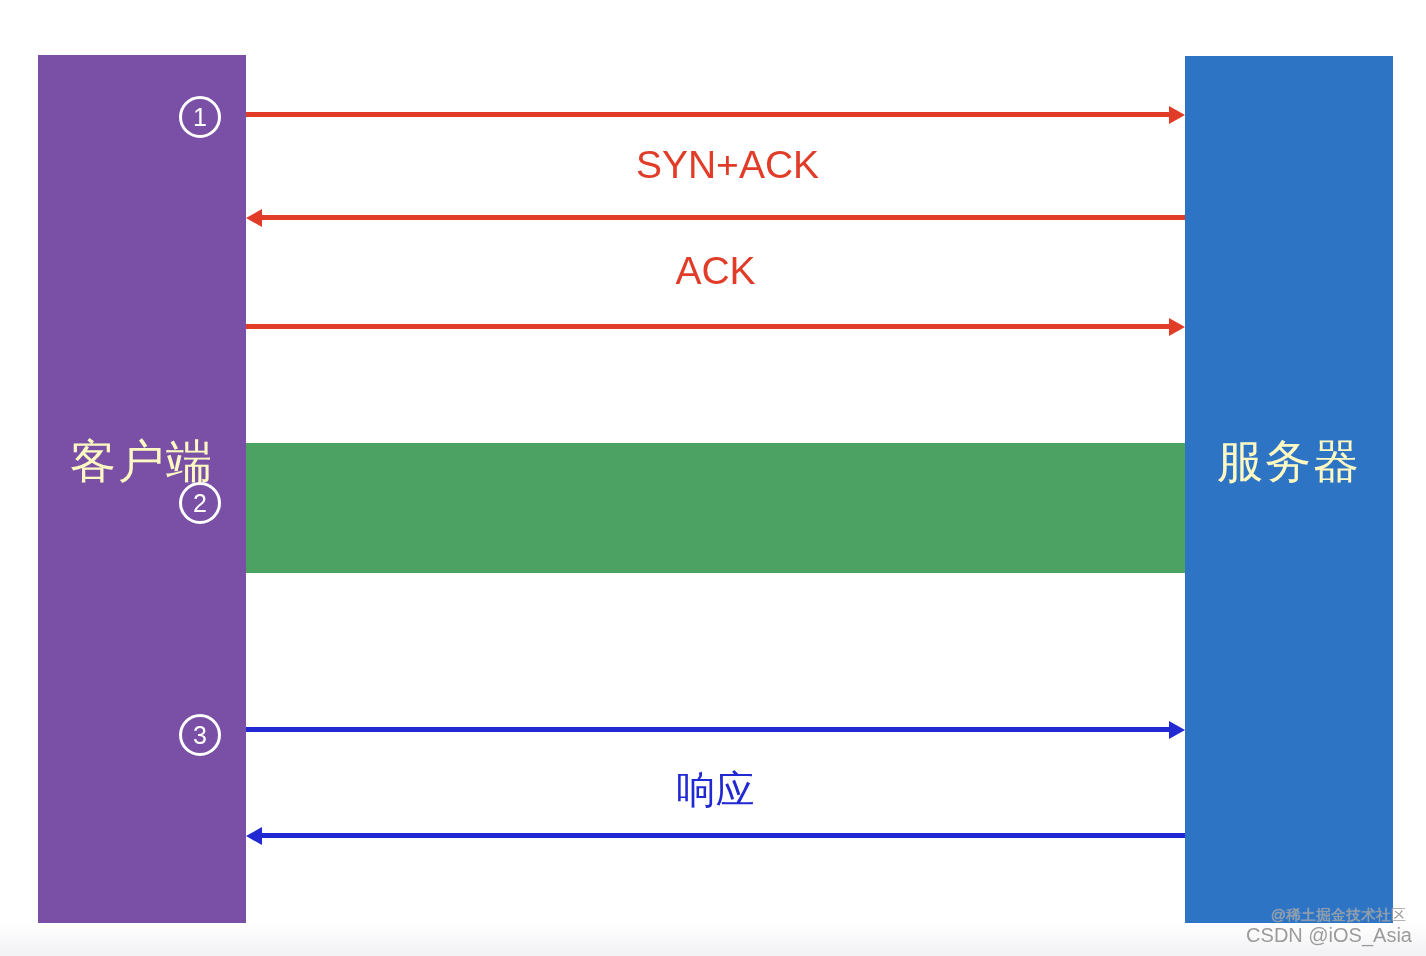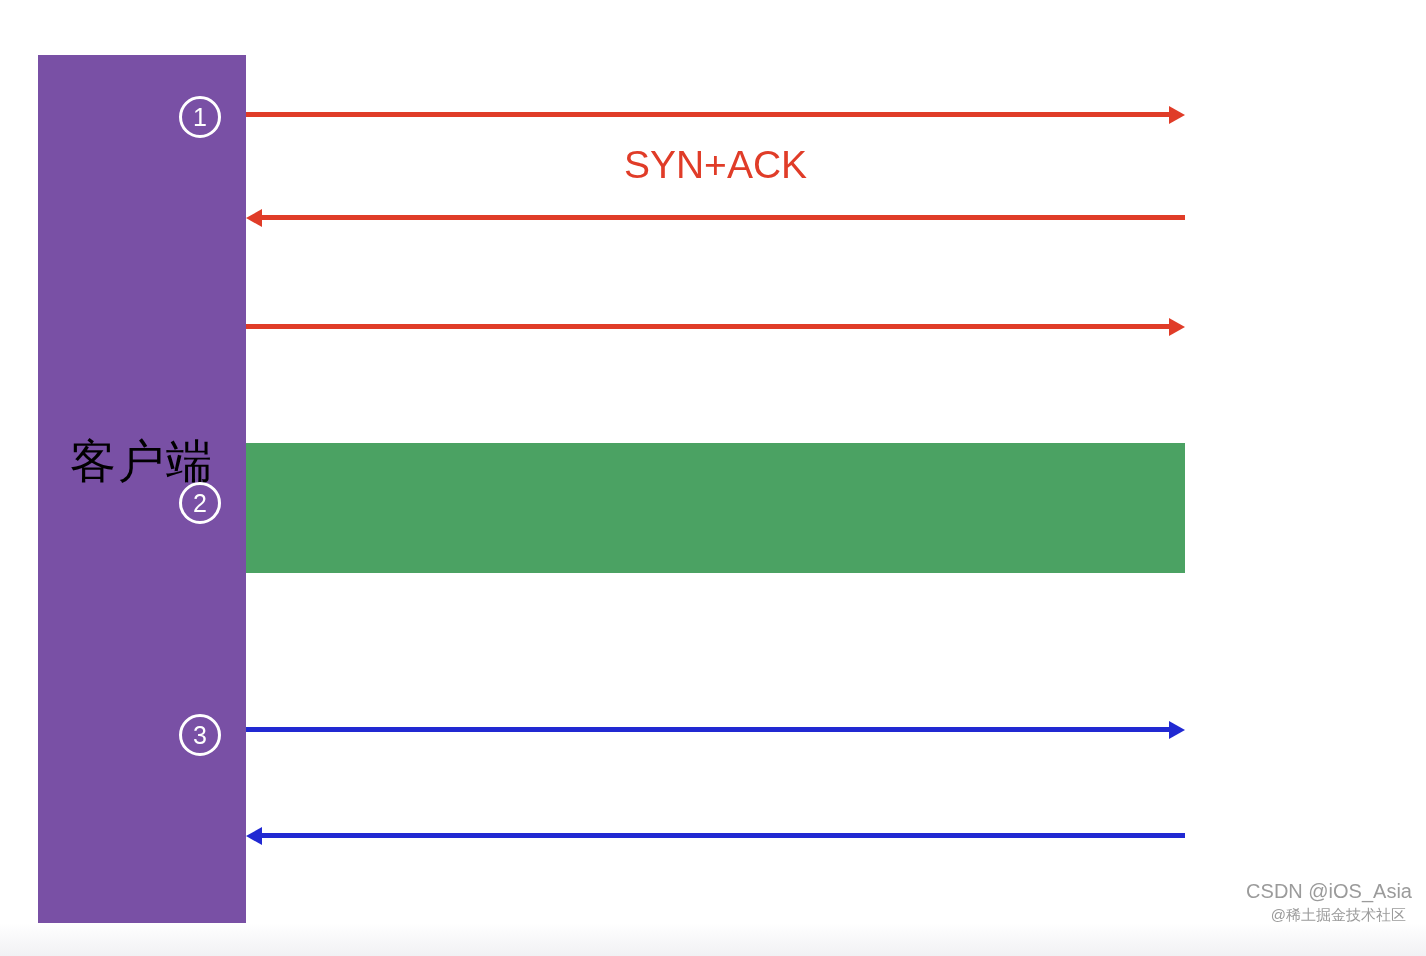--- a/index.html
+++ b/index.html
@@ -28,21 +28,21 @@
   }
   .client-box {
     left: 38px; top: 55px; width: 208px; height: 868px;
     background: var(--purple);
   }
   .server-box {
     left: 1185px; top: 56px; width: 208px; height: 867px;
     background: var(--blue-box);
   }
   .node-label {
-    color: #000000;
+    color: #fef9c3;
     font-size: 46px;
     letter-spacing: 2px;
     white-space: nowrap;
   }
   .client-box .node-label { position: absolute; top: 376px; width: 100%; text-align: center; }
   .server-box .node-label { position: absolute; top: 375px; width: 100%; text-align: center; }
   .band {
     position: absolute;
     left: 246px; top: 443px;
     width: 939px; height: 130px;
@@ -66,21 +66,21 @@
   .msg-label {
     position: absolute;
     left: 246px; width: 939px;
     text-align: center;
     font-size: 39px;
     white-space: nowrap;
   }
   .msg-label.red { color: var(--red); }
   .msg-label.blue { color: var(--arrow-blue); }
   .lbl-syn    { top: 33px; }
-  .lbl-synack { top: 143px; }
+  .lbl-synack { top: 143px; padding-left: 12px; }
   .lbl-ack    { top: 249px; }
   .lbl-req    { top: 649px; }
   .lbl-resp   { top: 763px; }
   .arrow {
     position: absolute;
     left: 246px;
     width: 939px;
     height: 5px;
   }
   .arrow .shaft {
@@ -118,45 +118,50 @@
     background: linear-gradient(#ffffff, #f1f1f4);
   }
   .watermark {
     position: absolute;
     color: var(--watermark);
     white-space: nowrap;
     z-index: 5;
     text-shadow: 0 0 1px rgba(255,255,255,0.5);
   }
   .wm-line1 { top: 906px; right: 20px; font-size: 15px; }
-  .wm-line2 { top: 880px; right: 14px; font-size: 20px; }
+  .wm-line2 { top: 924px; right: 14px; font-size: 20px; }
 </style>
 </head>
 <body>
 
 <div class="canvas">
 
   <div class="node client-box">
     <span class="node-label">客户端</span>
   </div>
 
+  <div class="node server-box">
+    <span class="node-label">服务器</span>
+  </div>
 
   <div class="band"></div>
 
   <div class="step-badge step-1">
     <span>1</span>
   </div>
   <div class="step-badge step-2">
     <span>2</span>
   </div>
   <div class="step-badge step-3">
     <span>3</span>
   </div>
 
   <div class="msg-label red lbl-synack">SYN+ACK</div>
+  <div class="msg-label red lbl-ack">ACK</div>
+  <div class="msg-label blue lbl-resp">响应</div>
 
   <div class="arrow red dir-right arr-syn">
     <span class="shaft"></span>
     <span class="head"></span>
   </div>
   <div class="arrow red dir-left arr-synack">
     <span class="shaft"></span>
     <span class="head"></span>
   </div>
   <div class="arrow red dir-right arr-ack">

